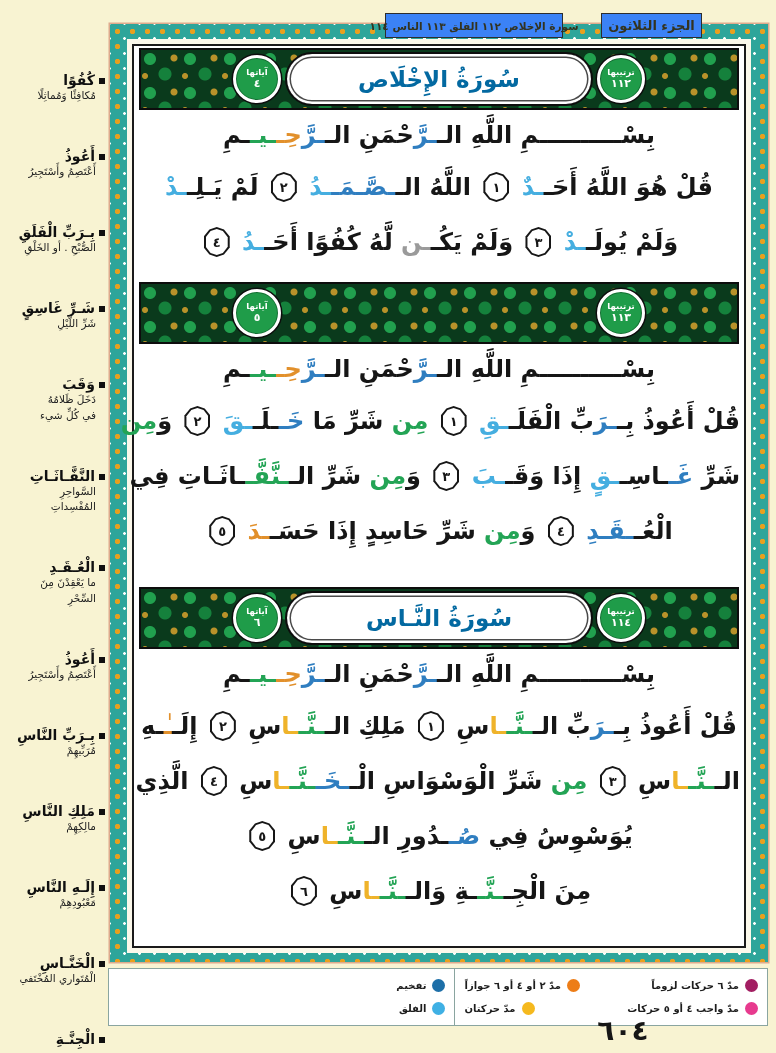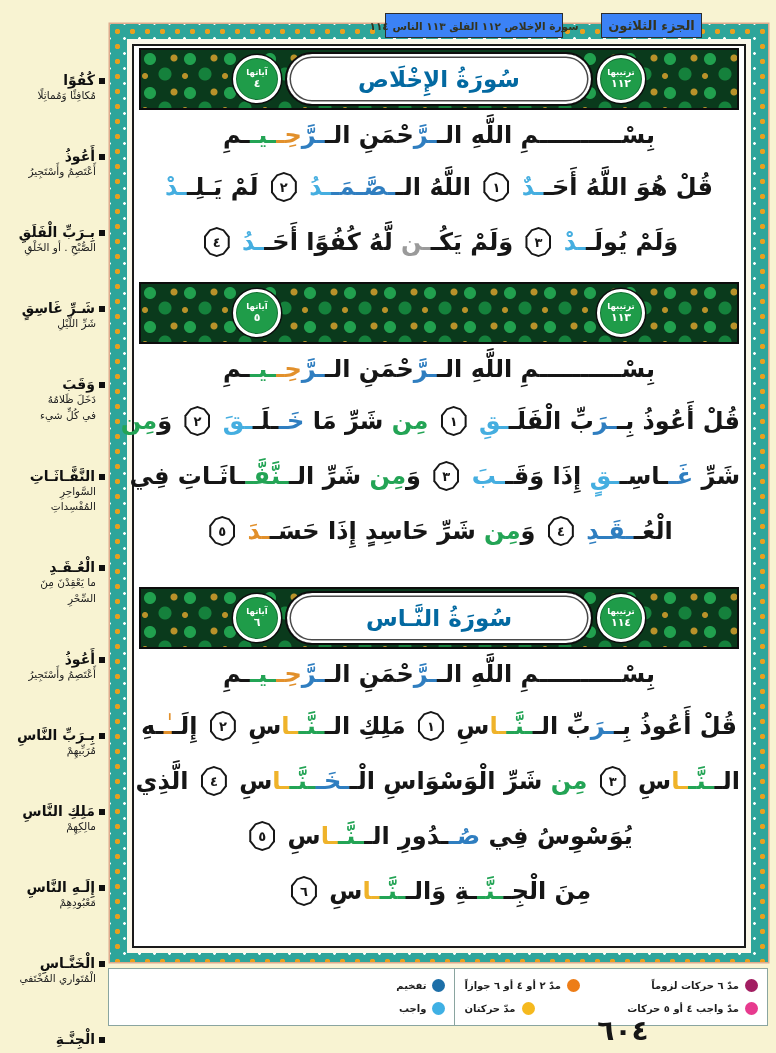--- a/index.html
+++ b/index.html
@@ -272,19 +272,19 @@
     <div class="leg-cell c2">
       <div class="leg-row">
         <span class="leg-entry">
           <span class="leg-dot" style="background: rgb(29, 111, 168);"></span>
           <span class="leg-label">تفخيم</span>
         </span>
       </div>
       <div class="leg-row">
         <span class="leg-entry">
           <span class="leg-dot" style="background: rgb(63, 176, 228);"></span>
-          <span class="leg-label">واجب</span>
+          <span class="leg-label">الفلق</span>
         </span>
       </div>
     </div>
   </div>
 
 <div class="page-number">٦٠٤</div>
 
 </body></html>

